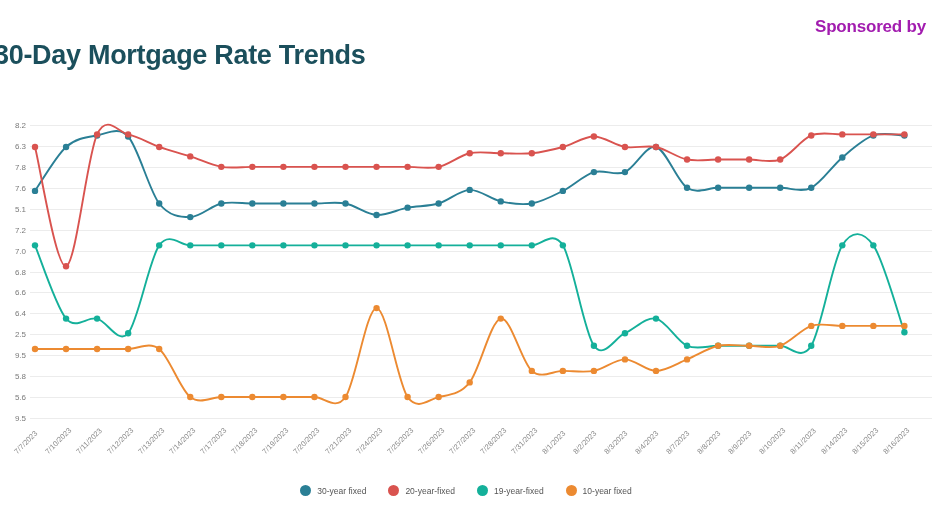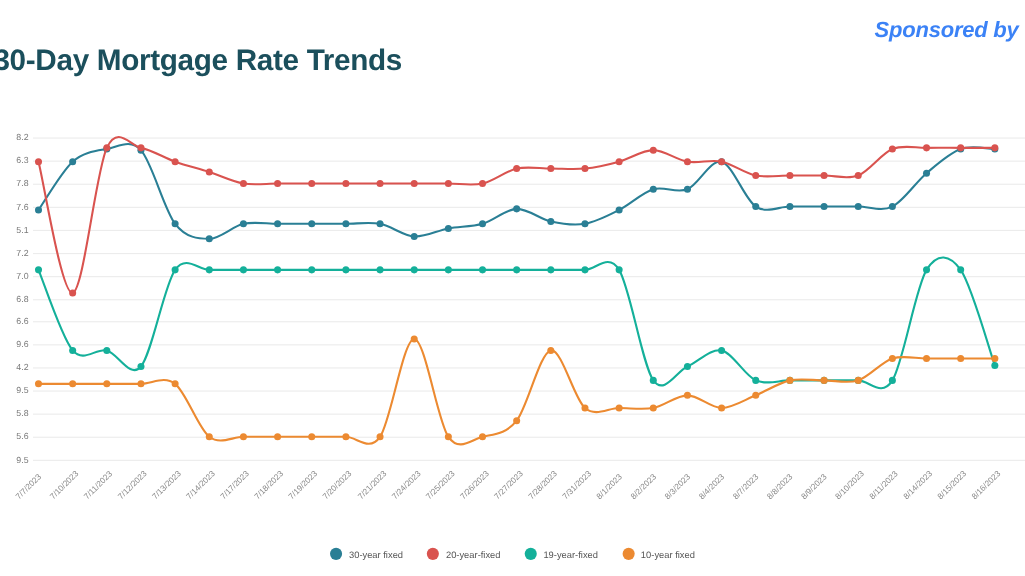--- a/index.html
+++ b/index.html
@@ -8,23 +8,22 @@
 
   #title{
     position:absolute;left:-6px;top:40px;width:500px;
     font-size:27px;font-weight:bold;color:#1b4f5c;letter-spacing:-0.3px;
     white-space:nowrap;
   }
   #sponsor{
     position:absolute;right:6px;top:18px;text-align:right;
   }
   #sponsor-text{
-    font-size:20px;font-weight:bold;color:#3b82f6;line-height:1;
+    font-size:17px;font-weight:bold;color:#a21caf;line-height:1;
     letter-spacing:-0.2px;
-    font-style:italic;
   }
   #brand{
     font-size:58px;font-weight:bold;color:#143a6b;line-height:1;
     margin-top:6px;letter-spacing:-2px;
   }
 
   #plot-wrap{position:absolute;left:0;top:118px;width:932px;height:310px;}
   #ylabels{position:absolute;left:0;top:0;width:30px;height:310px;}
   .ytick{position:absolute;right:4px;font-size:8px;color:#7a7a7a;transform:translateY(-50%);
          font-family:"Liberation Sans",sans-serif;}
@@ -34,21 +33,21 @@
 
   #xlabels{position:absolute;left:0;top:424px;width:932px;height:58px;}
   .xtick{
     position:absolute;top:0;font-size:7.5px;color:#8a8a8a;
     transform-origin:left top;transform:rotate(-45deg) translate(-34px,2px);
     white-space:nowrap;font-family:"Liberation Sans",sans-serif;
   }
 
   #legend{
     position:absolute;left:0;right:0;top:485px;height:24px;
-    display:flex;align-items:flex-end;justify-content:center;gap:22px;
+    display:flex;align-items:flex-start;justify-content:center;gap:22px;
   }
   .legend-item{display:flex;align-items:center;gap:6px;}
   .legend-dot{width:11px;height:11px;border-radius:50%;display:block;}
   .legend-label{font-size:8.5px;color:#555;font-family:"Liberation Sans",sans-serif;}
 </style>
 </head>
 <body>
 
 <div id="root">
 
@@ -62,22 +61,22 @@
     <div id="ylabels">
         <div class="ytick" style="top: 7px;">8.2</div>
         <div class="ytick" style="top: 27.9286px;">6.3</div>
         <div class="ytick" style="top: 48.8571px;">7.8</div>
         <div class="ytick" style="top: 69.7857px;">7.6</div>
         <div class="ytick" style="top: 90.7143px;">5.1</div>
         <div class="ytick" style="top: 111.643px;">7.2</div>
         <div class="ytick" style="top: 132.571px;">7.0</div>
         <div class="ytick" style="top: 153.5px;">6.8</div>
         <div class="ytick" style="top: 174.429px;">6.6</div>
-        <div class="ytick" style="top: 195.357px;">9.6</div>
-        <div class="ytick" style="top: 216.286px;">4.2</div>
+        <div class="ytick" style="top: 195.357px;">6.4</div>
+        <div class="ytick" style="top: 216.286px;">2.5</div>
         <div class="ytick" style="top: 237.214px;">9.5</div>
         <div class="ytick" style="top: 258.143px;">5.8</div>
         <div class="ytick" style="top: 279.071px;">5.6</div>
         <div class="ytick" style="top: 300px;">9.5</div>
       </div>
     <div id="grid">
         <div class="gridline" style="top: 7px; background: rgb(236, 236, 236);"></div>
         <div class="gridline" style="top: 27.9286px; background: rgb(236, 236, 236);"></div>
         <div class="gridline" style="top: 48.8571px; background: rgb(236, 236, 236);"></div>
         <div class="gridline" style="top: 69.7857px; background: rgb(236, 236, 236);"></div>

